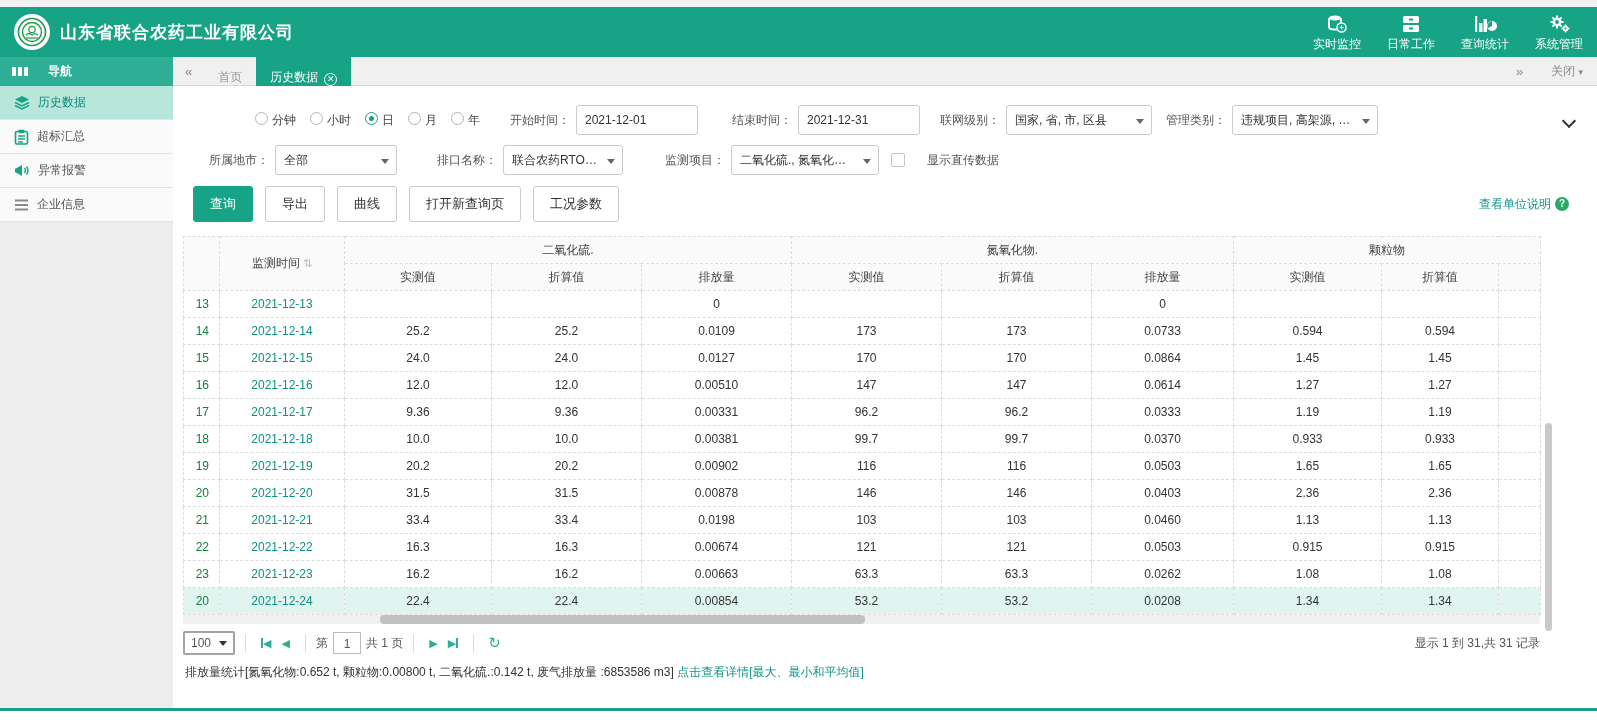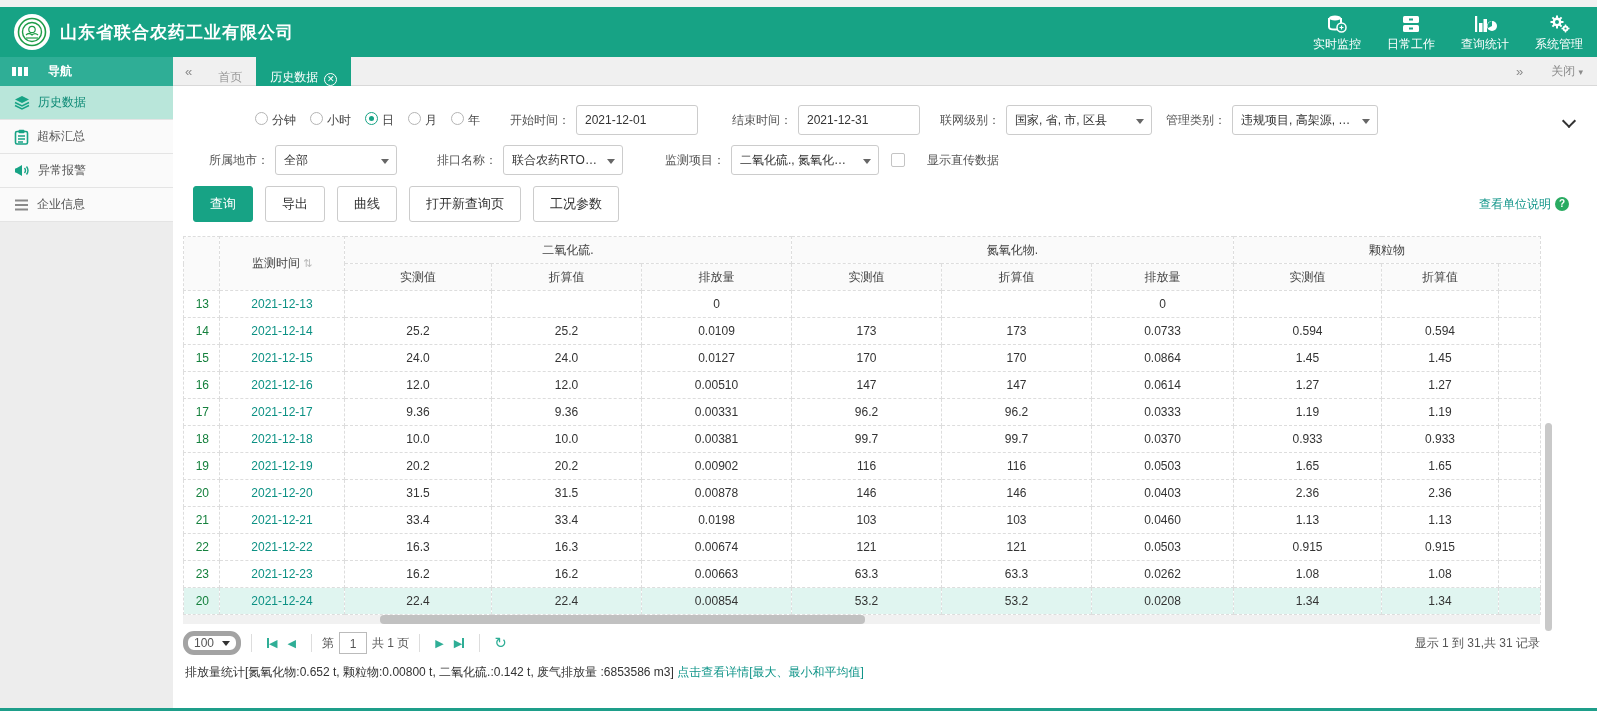--- a/index.html
+++ b/index.html
@@ -67,21 +67,21 @@
   td { text-align:center; color:#333; background:#fff; }
   td.idx { color:#15803d; text-align:right; }
   td.date { color:#0c9184; }
   tr.hl td { background:#e0f5f0; }
   .sort-ic { color:#bbb; font-size:11px; margin-left:3px; }
   .hscroll { width:1357px; height:9px; background:#f1f1f1; position:relative; margin-top:0; }
   .hscroll .thumb { position:absolute; left:197px; top:0; width:485px; height:9px; background:#c1c1c1; border-radius:4px; cursor:pointer; }
   .vscroll { position:absolute; left:1362px; top:187px; width:7px; height:208px; background:#c9c9c9; border-radius:4px; cursor:pointer; }
   
   .pagebar { width:1357px; display:flex; align-items:center; height:34px; margin-top:2px; color:#555; }
-  .psize { height:24px; border:5px solid #a3a3a3; border-radius:11px; display:flex; align-items:center; padding:0 6px; gap:8px; cursor:pointer; background:#fff; }
+  .psize { height:24px; border:2px solid #a3a3a3; border-radius:2px; display:flex; align-items:center; padding:0 6px; gap:8px; cursor:pointer; background:#fff; }
   .psize .caret { width:0;height:0;border-left:4px solid transparent;border-right:4px solid transparent;border-top:5px solid #333; }
   .psep { width:1px; height:18px; background:#ddd; margin:0 10px; }
   .pbtn { color:#2fae96; cursor:pointer; font-size:11px; padding:0 5px; display:flex; align-items:center; }
   .pbtn .bar { width:2px; height:10px; background:#2fae96; }
   .pageno { display:flex; align-items:center; gap:5px; }
   .pageno .pginput { width:28px; height:22px; border:1px solid #bbb; text-align:center; line-height:22px; background:#fff; }
   .refresh { color:#2fae96; font-size:15px; cursor:pointer; margin-left:4px; }
   .records { margin-left:auto; color:#555; }
   
   .statsline { margin:4px 0 16px 2px; color:#333; }

